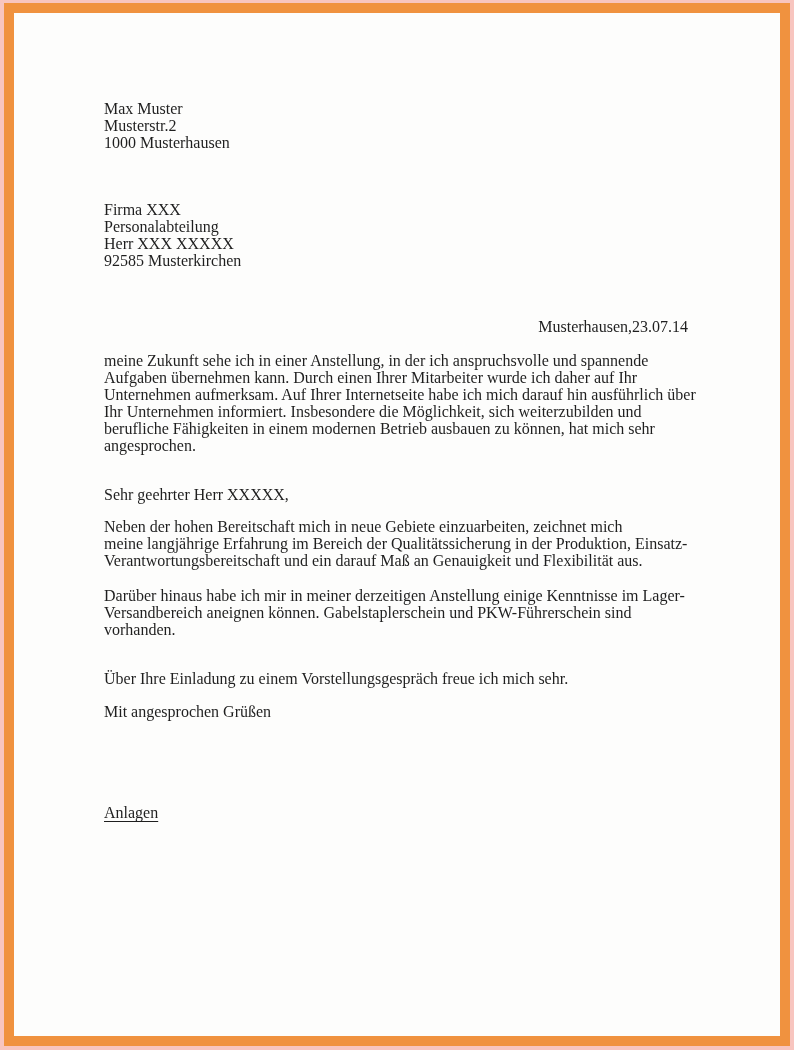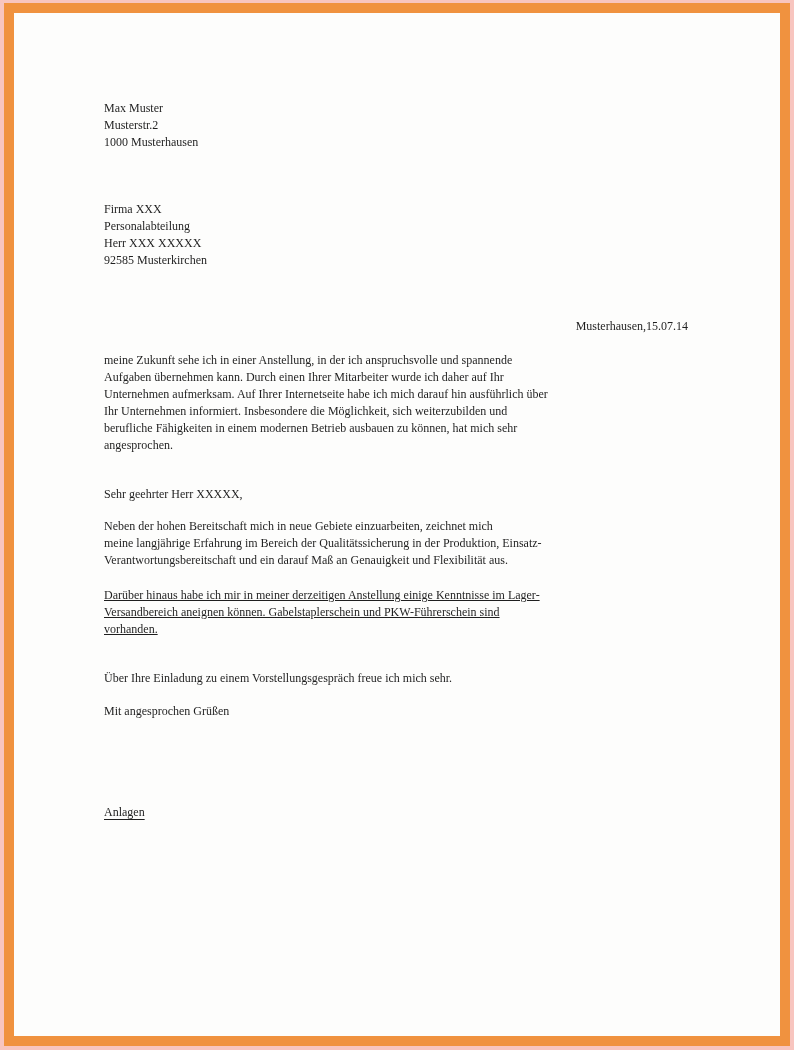--- a/index.html
+++ b/index.html
@@ -25,41 +25,41 @@
     width:100%;height:100%;
     background:var(--paper);
     border:10px solid var(--frame);
   }
   .content{
     padding:87px 0 0 90px;
     width:100%;
   }
   .lines{white-space:pre;}
   .body-text{
-    font-size:12px;
+    font-size:16px;
     line-height:17px;
   }
   .sender{margin-top:0;}
   .recipient{margin-top:50px;}
   .date-line{
     margin-top:49px;
     width:584px;
     text-align:right;
   }
   .subject{
     margin-top:16px;
     font-size:15px;
     line-height:18px;
     font-weight:bold;
     letter-spacing:.1px;
   }
   .salutation{margin-top:32px;}
   .para-1{margin-top:17px;}
   .para-2{margin-top:15px;}
-  .para-3{margin-top:18px;text-decoration:underline;}
+  .para-3{margin-top:18px;}
   .para-4{margin-top:32px;}
   .closing{margin-top:16px;}
   .enclosures{
     margin-top:84px;
     text-decoration:underline;
     text-underline-offset:3px;
   }
 </style>
 </head>
 <body>
@@ -70,21 +70,21 @@
 
       <div class="body-text lines sender">Max Muster
 Musterstr.2
 1000 Musterhausen</div>
 
       <div class="body-text lines recipient">Firma XXX
 Personalabteilung
 Herr XXX XXXXX
 92585 Musterkirchen</div>
 
-      <div class="body-text date-line">Musterhausen,15.07.14</div>
+      <div class="body-text date-line">Musterhausen,23.07.14</div>
 
 
       <div class="body-text lines para-1">meine Zukunft sehe ich in einer Anstellung, in der ich anspruchsvolle und spannende
 Aufgaben übernehmen kann. Durch einen Ihrer Mitarbeiter wurde ich daher auf Ihr
 Unternehmen aufmerksam. Auf Ihrer Internetseite habe ich mich darauf hin ausführlich über
 Ihr Unternehmen informiert. Insbesondere die Möglichkeit, sich weiterzubilden und
 berufliche Fähigkeiten in einem modernen Betrieb ausbauen zu können, hat mich sehr
 angesprochen.</div>
 
       <div class="body-text salutation">Sehr geehrter Herr XXXXX,</div>

